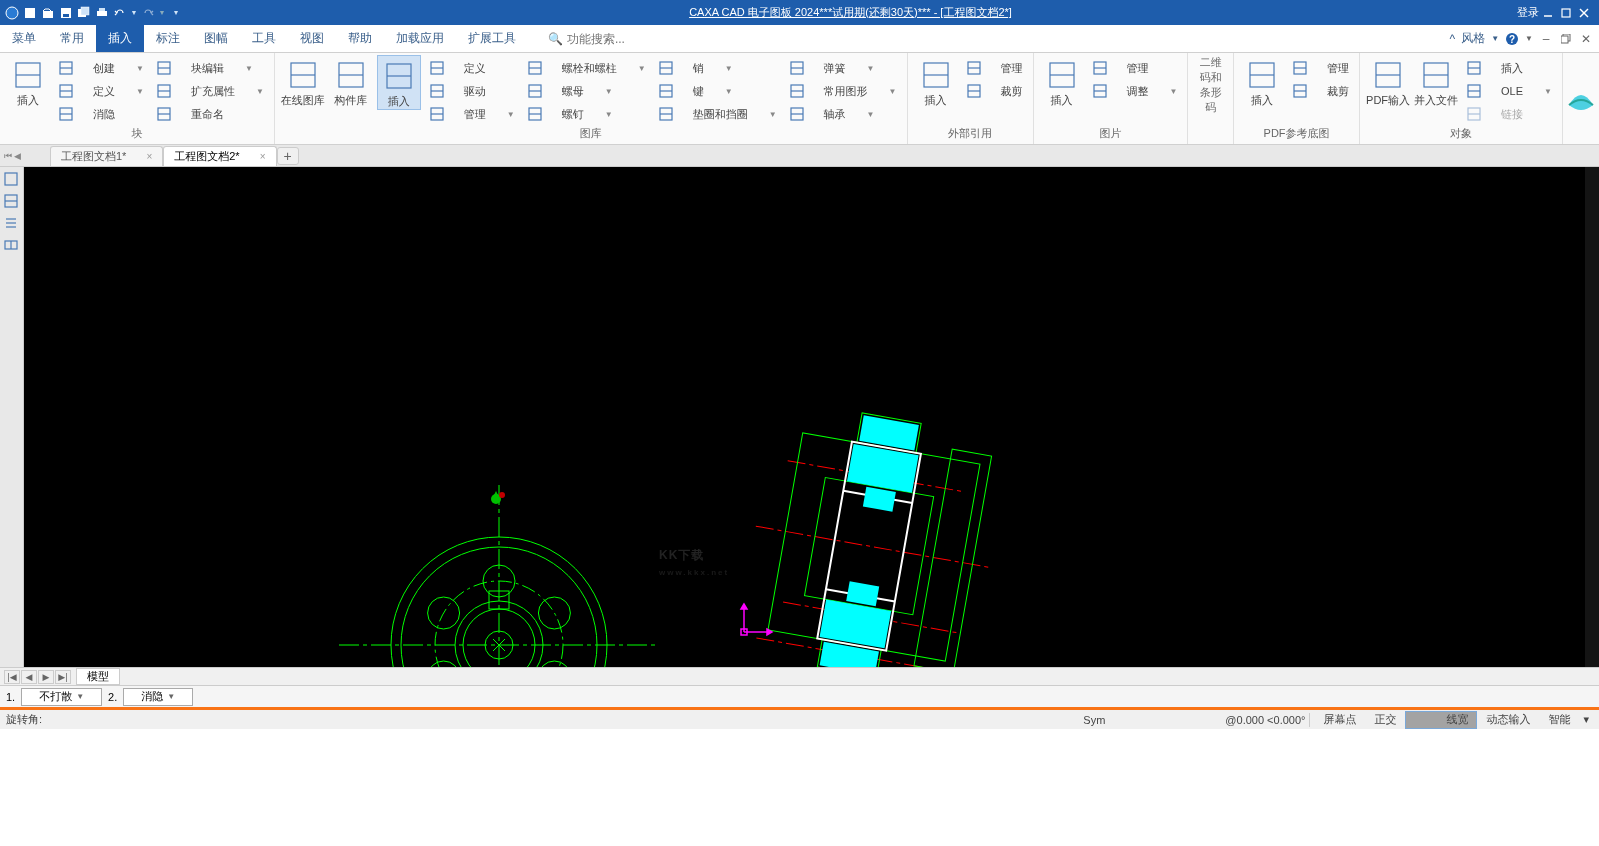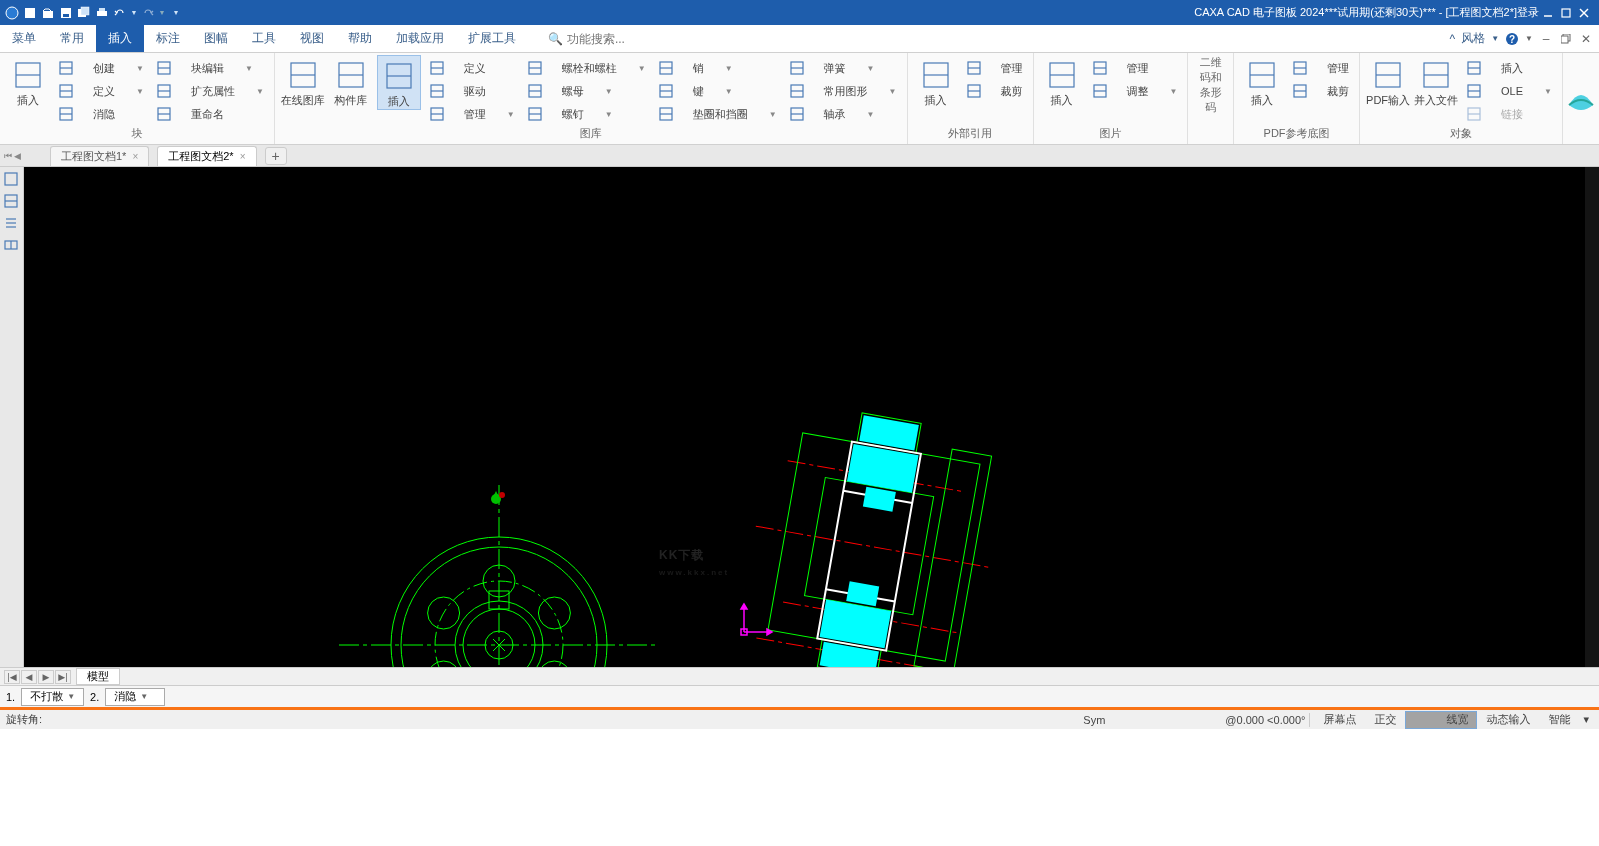--- a/index.html
+++ b/index.html
@@ -2,21 +2,21 @@
 <html><head>
 <meta charset="utf-8">
 <style>
 * { margin:0; padding:0; box-sizing:border-box; font-family:"Microsoft YaHei","Segoe UI",sans-serif; user-select:none; }
 html,body { width:1599px; height:846px; overflow:hidden; background:#fff; }
 
 
 .titlebar { height:25px; background:#1e5dac; display:flex; align-items:center; color:#fff; font-size:11px; }
 .titlebar .qat { display:flex; align-items:center; gap:2px; padding-left:4px; }
 .titlebar .qat .qbtn { width:16px; height:16px; display:flex; align-items:center; justify-content:center; cursor:pointer; }
-.titlebar .title { flex:1; text-align:right; }
+.titlebar .title { flex:1; text-align:center;text-decoration:underline; }
 .titlebar .right { display:flex; align-items:center; gap:0; padding-right:6px; }
 .titlebar .right .wbtn { width:18px; height:18px; display:flex; align-items:center; justify-content:center; cursor:pointer; }
 .icon-svg { display:block; }
 
 
 .menubar { height:28px; background:#fff; display:flex; align-items:stretch; border-bottom:1px solid #d0d0d0; }
 .menubar .tab { padding:0 12px; display:flex; align-items:center; font-size:12px; color:#3a5f8a; cursor:pointer;font-family:Liberation Serif, serif; }
 .menubar .tab.menu { color:#3a5f8a; }
 .menubar .tab.active { background:#1e5dac; color:#fff; }
 .menubar .search { margin-left:20px; display:flex; align-items:center; color:#999; font-size:12px; }
@@ -35,42 +35,42 @@
 .ribbon .bigbtn .bicon { width:32px; height:32px; display:flex; align-items:center; justify-content:center; }
 .ribbon .col { display:flex; flex-direction:column; gap:1px; padding-top:2px; }
 .ribbon .smbtn { height:22px; display:flex; align-items:center; gap:19px; padding:0 4px; font-size:11px; color:#444; cursor:pointer; white-space:nowrap; }
 .ribbon .smbtn .sicon { width:16px; height:16px; display:flex; align-items:center; justify-content:center; }
 .ribbon .smbtn .dd { margin-left:2px; color:#888; font-size:8px; }
 .ribbon .logo-panel { width:60px; display:flex; align-items:center; justify-content:center; }
 
 
 .tabstrip { height:22px; background:#e8e8e8; display:flex; align-items:center; border-bottom:1px solid #ccc; padding-left:50px; position:relative; }
 .tabstrip .nav { position:absolute; left:0; top:0; height:22px; display:flex; align-items:center; gap:2px; padding:0 4px; }
-.tabstrip .doc-tab { height:20px; padding:0 10px; display:flex; align-items:center; gap:6px; font-size:11px; background:#f5f5f5; border:1px solid #ccc; border-bottom:none; border-radius:3px 3px 0 0; cursor:pointer; color:#555; margin-right:8px; }
+.tabstrip .doc-tab { height:20px; padding:0 10px; display:flex; align-items:center; gap:20px; font-size:11px; background:#f5f5f5; border:1px solid #ccc; border-bottom:none; border-radius:3px 3px 0 0; cursor:pointer; color:#555; margin-right:0; }
 .tabstrip .doc-tab.active { background:#fff; color:#000; }
 .tabstrip .doc-tab .x { color:#999; font-size:10px; }
 .tabstrip .add { width:22px; height:18px; display:flex; align-items:center; justify-content:center; border:1px solid #ccc; background:#f0f0f0; border-radius:3px; cursor:pointer; font-size:14px; color:#666; }
 
 
 .workspace { position:relative; height:500px; display:flex; }
 .leftbar { width:24px; background:#e8e8e8; border-right:1px solid #ccc; display:flex; flex-direction:column; gap:4px; padding-top:4px; align-items:center; }
 .leftbar .lb { width:18px; height:18px; cursor:pointer; }
 .canvas { flex:1; background:#000; position:relative; overflow:hidden; }
 .canvas .vscroll { position:absolute; right:0; top:0; width:14px; height:100%; background:rgba(200,200,200,0.1); }
 .watermark { position:absolute; left:635px; top:380px; color:#222; font-size:12px; font-weight:bold; letter-spacing:1px; }
 .watermark .sub { font-size:8px; color:#1a1a1a; letter-spacing:2px; }
 
 
 .bottomtabs { height:18px; background:#f0f0f0; border-top:1px solid #ccc; display:flex; align-items:center; padding-left:4px; font-size:11px; }
 .bottomtabs .nav-btn { width:16px; height:14px; display:flex; align-items:center; justify-content:center; cursor:pointer; color:#666; border:1px solid #ccc; margin-right:1px; font-size:9px; }
 .bottomtabs .tab { padding:0 10px; background:#fff; border:1px solid #ccc; margin-left:4px; cursor:pointer; }
 
 
 .optbar { height:22px; background:#f5f5f5; border-top:1px solid #ccc; display:flex; align-items:center; gap:6px; padding:0 6px; font-size:11px; }
-.optbar .combo { height:18px; border:1px solid #aaa; background:#fff; display:flex; align-items:center; padding:0 8px; gap:4px; min-width:60px; }
+.optbar .combo { height:18px; border:1px solid #aaa; background:#fff; display:flex; align-items:center; padding:0 17px; gap:4px; min-width:60px; }
 .optbar .combo .dd { color:#666; font-size:8px; }
 
 
 .statusbar { height:22px; background:#f0f0f0; border-top:3px solid #f97316; display:flex; align-items:center; font-size:11px; color:#444; padding:0 6px;text-align:center; }
 .statusbar .sp { flex:1; }
 .statusbar .btn { padding:0 8px; height:18px; display:flex; align-items:center; border:1px solid transparent; cursor:pointer; }
 .statusbar .btn.active { background:#a3a3a3; border-color:#7aa8d8;padding-left:40px; }
 .statusbar .sep { width:1px; height:14px; background:#ccc; margin:0 4px; }
 
 

